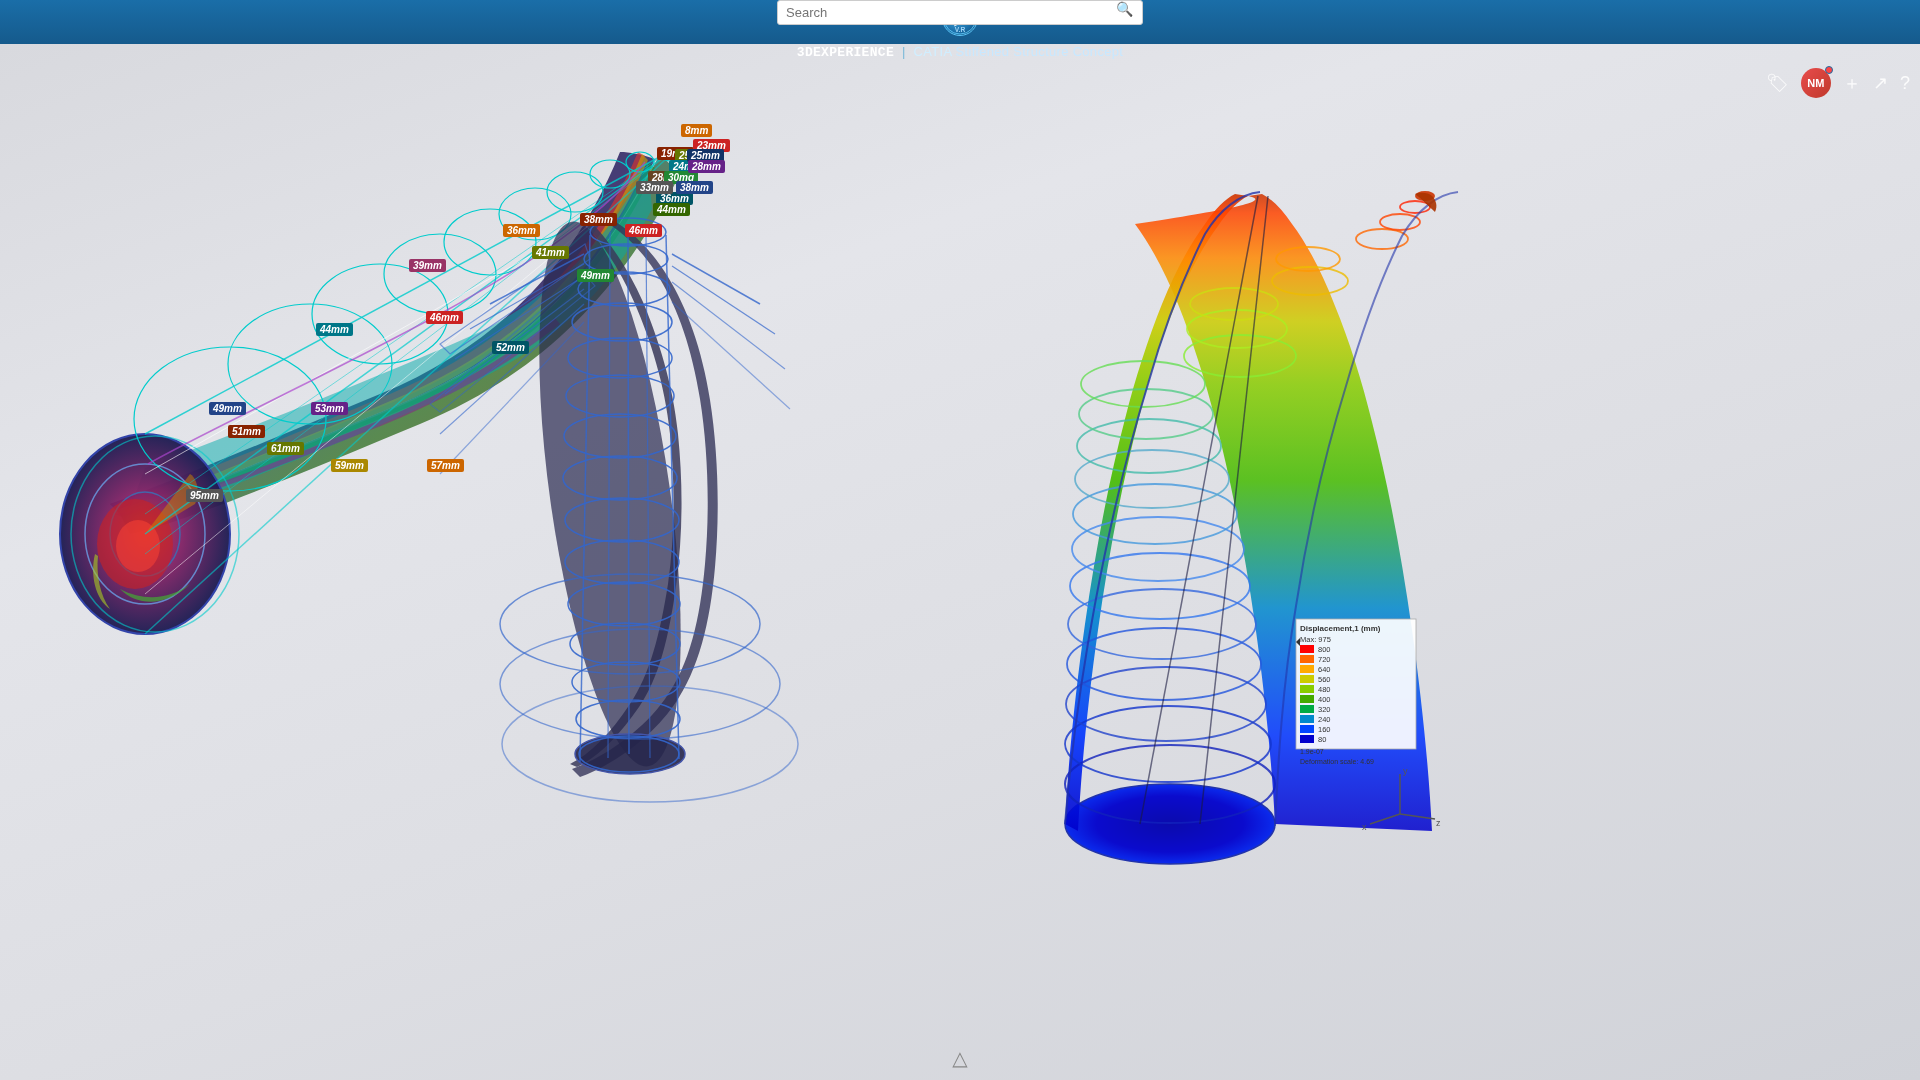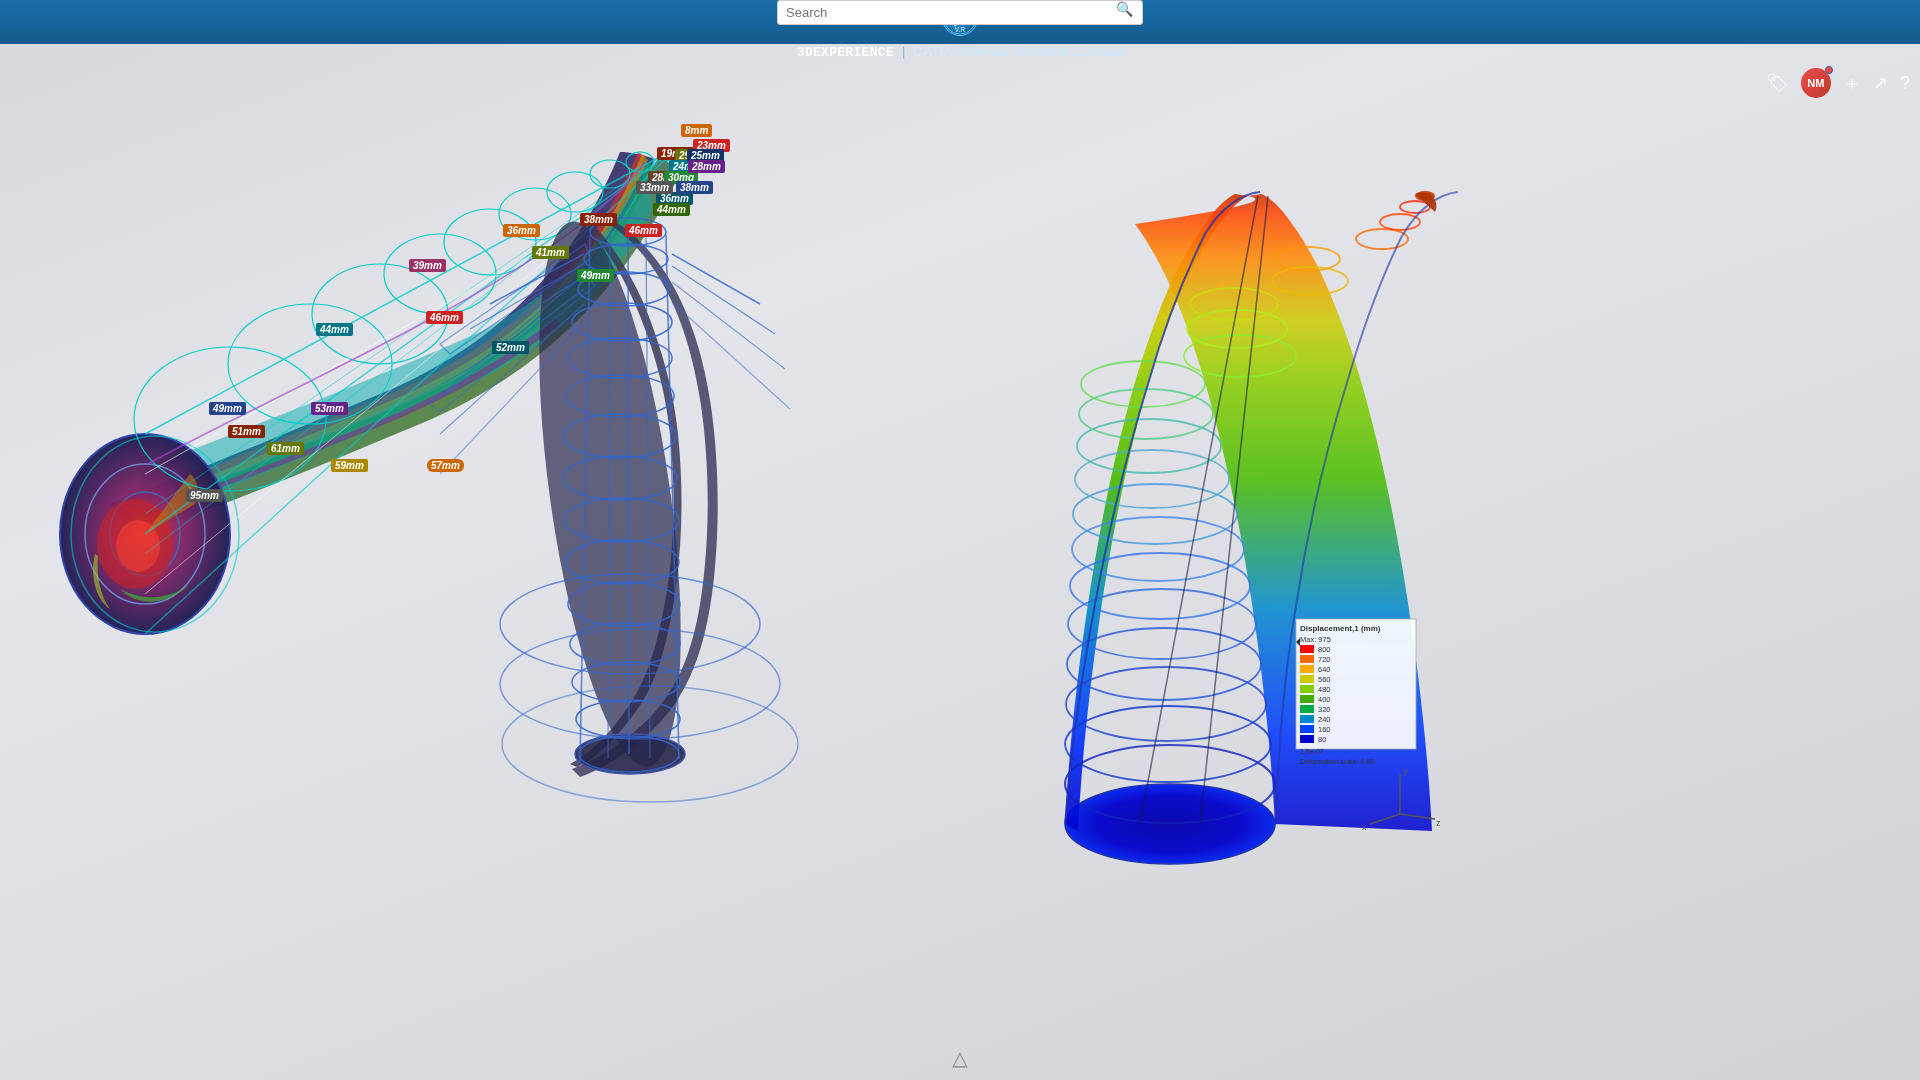--- a/index.html
+++ b/index.html
@@ -465,21 +465,21 @@
     <div class="label label-olive" style="left:532px;top:202px;">41mm</div>
     <div class="label label-pink" style="left:409px;top:215px;">39mm</div>
     <div class="label label-green" style="left:577px;top:225px;">49mm</div>
     <div class="label label-cyan" style="left:316px;top:279px;">44mm</div>
     <div class="label label-red" style="left:426px;top:267px;">46mm</div>
     <div class="label label-teal" style="left:492px;top:297px;">52mm</div>
     <div class="label label-blue" style="left:209px;top:358px;">49mm</div>
     <div class="label label-purple" style="left:311px;top:358px;">53mm</div>
     <div class="label label-maroon" style="left:228px;top:381px;">51mm</div>
     <div class="label label-olive" style="left:267px;top:398px;">61mm</div>
-    <div class="label label-orange" style="left:427px;top:415px;border-radius:6px;">57mm</div>
+    <div class="label label-orange" style="left:427px;top:415px;">57mm</div>
     <div class="label label-yellow" style="left:331px;top:415px;">59mm</div>
     <div class="label label-gray" style="left:186px;top:445px;">95mm</div>
   </div>
 
   <div class="bottom-center-icon" style="position:absolute;bottom:10px;left:50%;transform:translateX(-50%);color:#888;font-size:20px;cursor:pointer;">
     △
   </div>
 
 </div>
 

